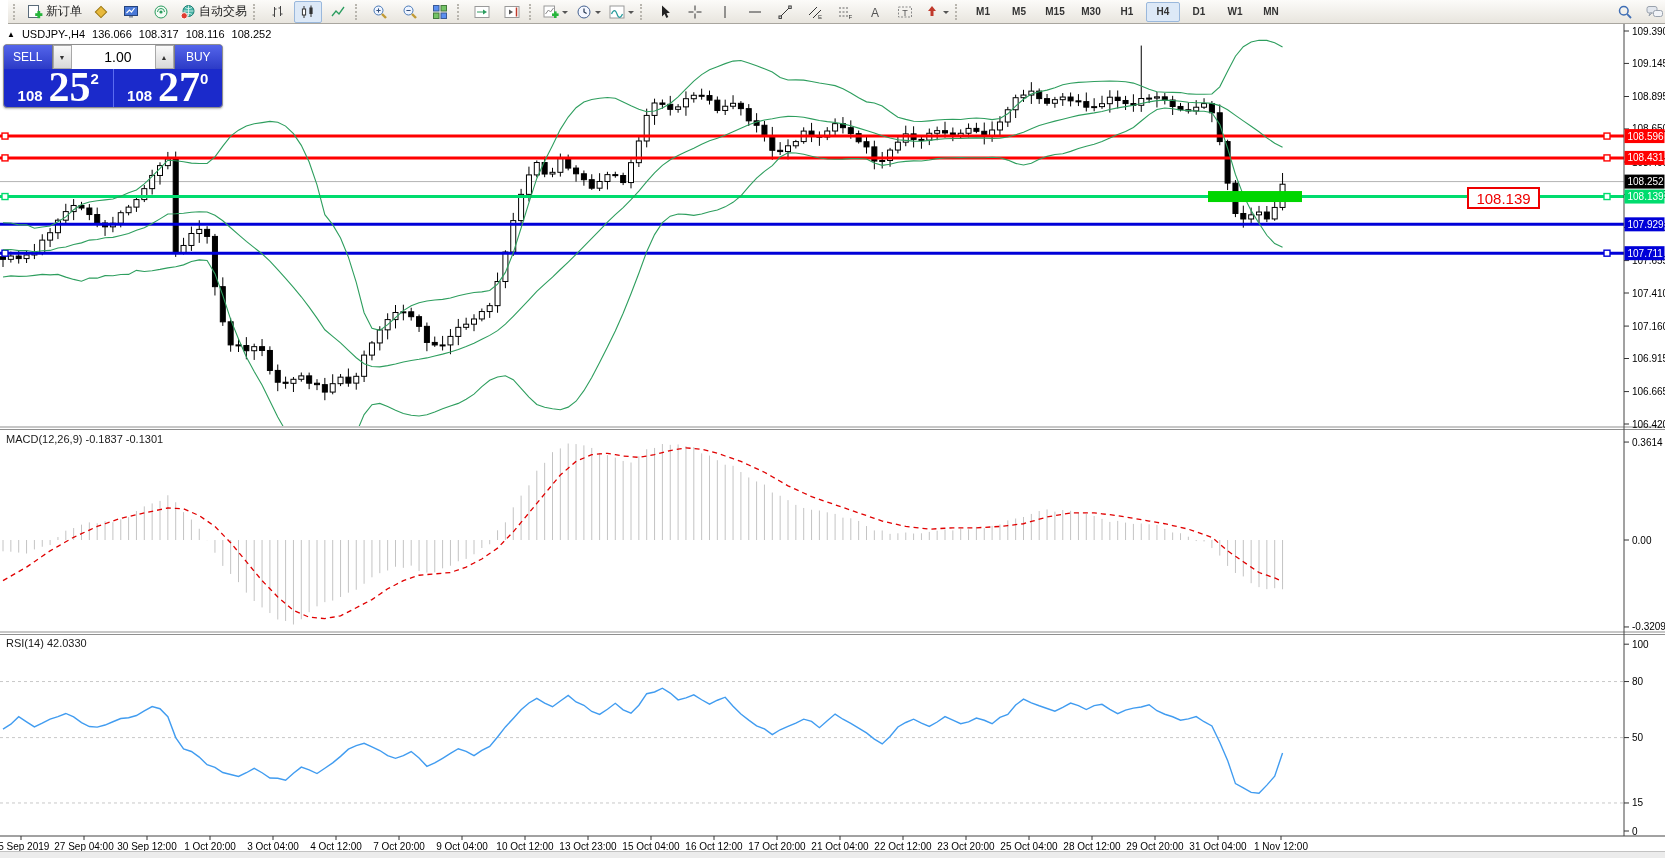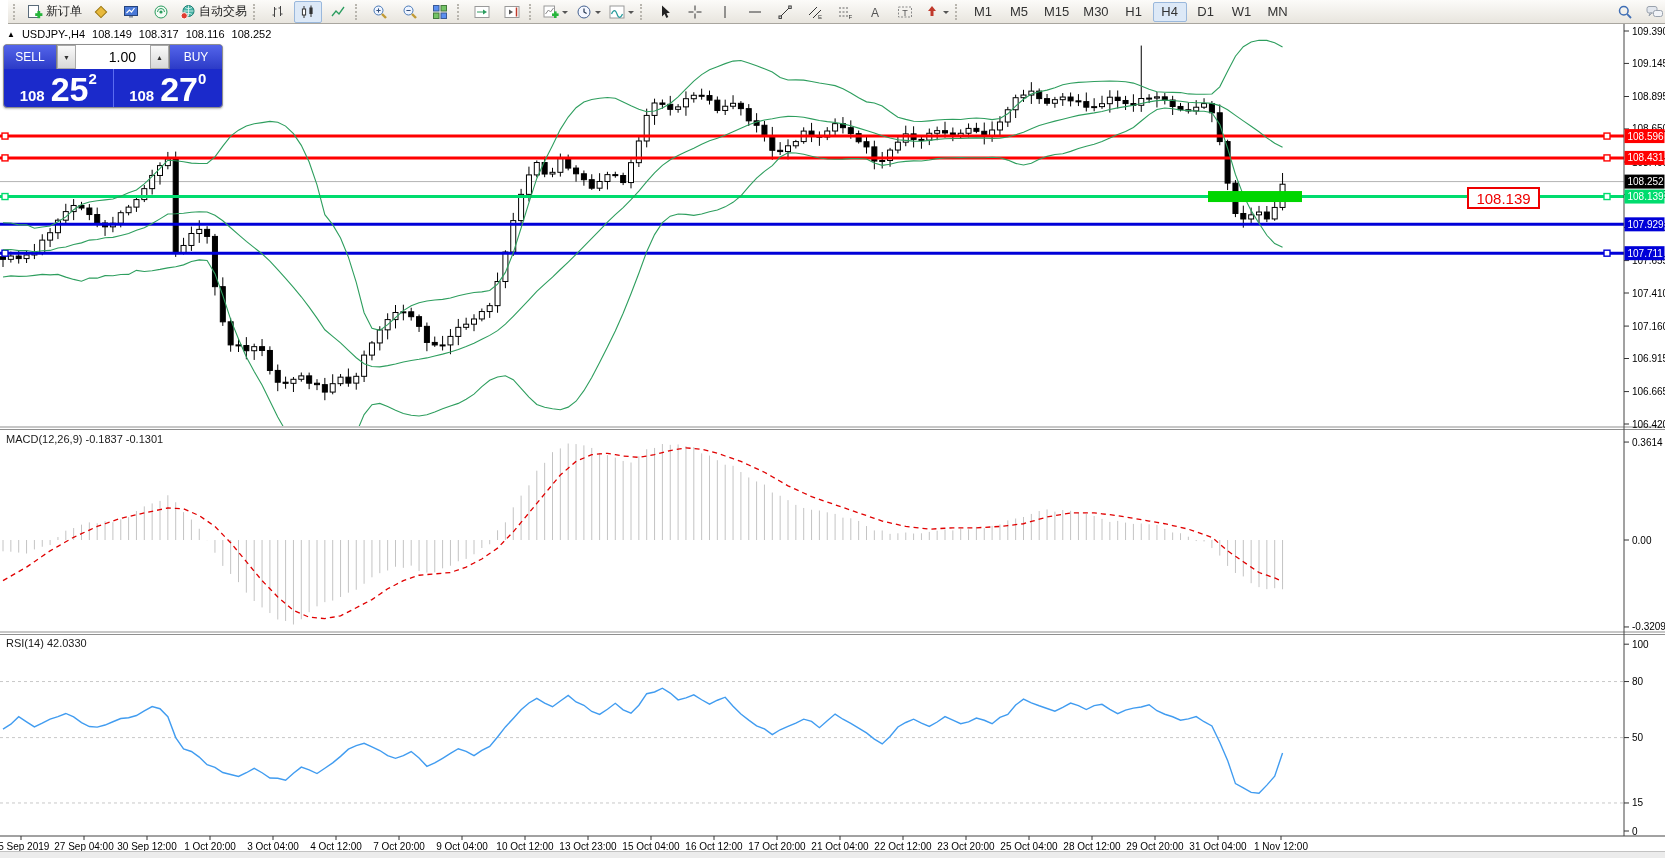--- a/index.html
+++ b/index.html
@@ -7,46 +7,46 @@
   
   .toolbar{position:absolute;top:0;left:8px;width:1665px;height:24px;box-sizing:border-box;
     background:linear-gradient(#fcfbf9,#e8e5de);border-bottom:1px solid #a9a69f;
     display:flex;align-items:center;padding:0 3px;z-index:30;}
   .tb-grip{width:4px;height:16px;border-left:2px dotted #b9b6af;margin:0 4px 0 2px;}
   .tb-btn{height:20px;min-width:22px;display:flex;align-items:center;justify-content:center;
     gap:3px;border:1px solid transparent;border-radius:2px;margin:0 1px;font-size:11px;color:#222;
     padding:0 2px;cursor:default;}
   .tb-btn.pressed{background:#dde9f7;border-color:#9ab8dc;text-align:center;}
   .tb-label{font-size:12px;color:#222;white-space:nowrap;}
-  .tf-btn{padding:0 5px;height:18px;line-height:18px;font-size:13px;color:#333;}
+  .tf-btn{padding:0 5px;height:18px;line-height:18px;font-size:10px;color:#333;font-weight:bold;}
   .caret{width:0;height:0;border:3px solid transparent;border-top-color:#555;margin-top:4px;}
   .tb-right{margin-left:auto;display:flex;align-items:center;}
   
   .chart{position:absolute;top:24px;left:0;width:1665px;height:834px;background:#fff;}
   .chart svg{position:absolute;top:0;left:0;}
   .symbol-line{position:absolute;left:7px;top:4px;font-size:11px;color:#000;display:flex;
     gap:7px;align-items:center;z-index:5;}
   .symbol-line .tri{font-size:8px;}
   .ind-label{position:absolute;left:6px;font-size:11px;color:#1a1a1a;z-index:5;}
   
   .trade-panel{position:absolute;left:3px;top:20px;width:218px;border:1px solid #8f8f8f;
     border-radius:4px;overflow:hidden;background:#1b2acb;z-index:10;box-shadow:0 1px 2px rgba(0,0,0,.25);}
   .tp-row1{display:flex;height:24px;}
   .tp-sell,.tp-buy{width:53px;background:linear-gradient(#5465ea,#2c3bc7);color:#fff;
     font-size:12px;display:flex;align-items:center;justify-content:center;border:none;cursor:pointer;}
   .tp-vol{flex:1;display:flex;background:#fff;border-left:1px solid #7f7f7f;border-right:1px solid #7f7f7f;}
   .tp-step{width:17px;background:linear-gradient(#fafafa,#d8d8d8);border:1px solid #a8a8a8;
     font-size:7px;color:#333;display:flex;align-items:center;justify-content:center;cursor:pointer;}
   .tp-vol input{flex:1;width:60px;border:none;outline:none;text-align:right;font-size:14px;
-    padding:0 14px 0 0;font-family:"Liberation Sans",sans-serif;color:#000;}
+    padding:0 23px 0 0;font-family:"Liberation Sans",sans-serif;color:#000;}
   .tp-prices{display:flex;height:38px;}
   .tp-price{flex:1;display:flex;align-items:flex-end;justify-content:center;padding-bottom:3px;color:#fff;}
   .tp-price.buy{border-left:1px solid #5b6cf0;}
   .tp-price .small{font-size:15px;font-weight:bold;margin-right:6px;line-height:1.1;}
-  .tp-price .big{font-size:34px;font-weight:bold;line-height:.82;}
+  .tp-price .big{font-size:42px;font-weight:bold;line-height:.82;font-family:Liberation Serif, serif;}
   .tp-price .sup{font-size:15px;font-weight:bold;align-self:flex-start;margin-top:1px;}
   
   .price-box{position:absolute;left:1467px;top:163px;width:69px;height:18px;border:2px solid #ee0000;
     background:#fff;color:#ee0000;font-size:15px;display:flex;align-items:center;justify-content:center;
     z-index:6;font-weight:500;}
   .cn-note{position:absolute;right:122px;top:262px;font-size:28px;font-weight:bold;color:#00c400;
     letter-spacing:3px;text-shadow:1px 1px 0 #007400;z-index:6;white-space:nowrap;}
   .hscroll{position:absolute;left:0;bottom:0;width:100%;height:6px;background:#ececec;
     border-top:1px solid #c2c2c2;z-index:4;}
   .icon16{display:block;}
@@ -911,21 +911,21 @@
         <line x1="1218" y1="812" x2="1218" y2="816" stroke="#333"></line>
         <text x="1218" y="826" font-size="10" fill="#000" text-anchor="middle">31 Oct 04:00</text>
         <line x1="1281" y1="812" x2="1281" y2="816" stroke="#333"></line>
         <text x="1281" y="826" font-size="10" fill="#000" text-anchor="middle">1 Nov 12:00</text>
       </g>
     </svg>
 
   <div class="symbol-line">
     <span class="tri">▲</span>
     <span>USDJPY-,H4</span>
-    <span>108.149</span>
+    <span>136.066</span>
     <span>108.317</span>
     <span>108.116</span>
     <span>108.252</span>
   </div>
 
   <div class="trade-panel">
     <div class="tp-row1">
       <button class="tp-sell">SELL</button>
       <div class="tp-vol">
         <div class="tp-step">▼</div>

